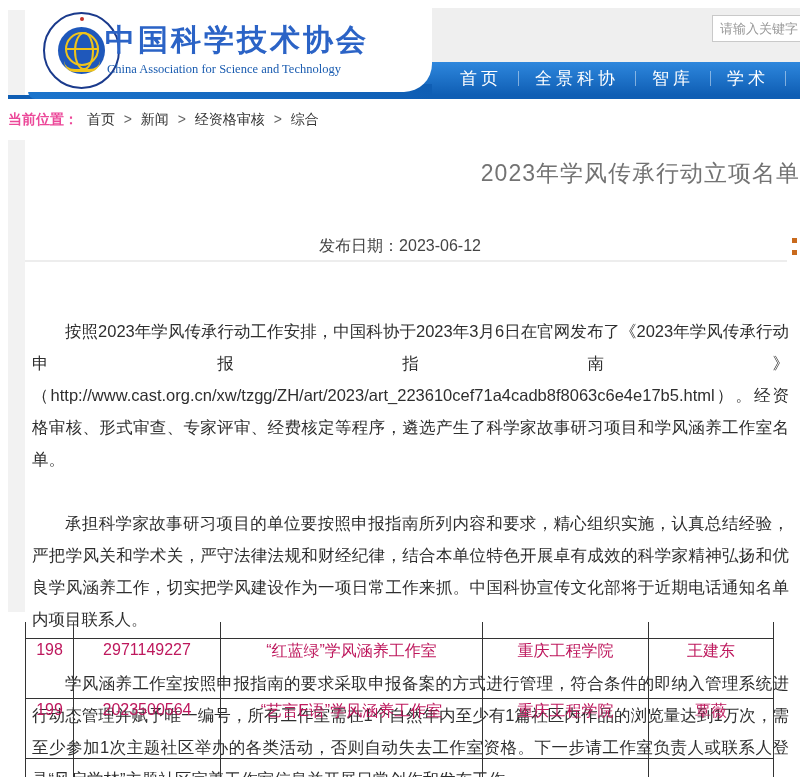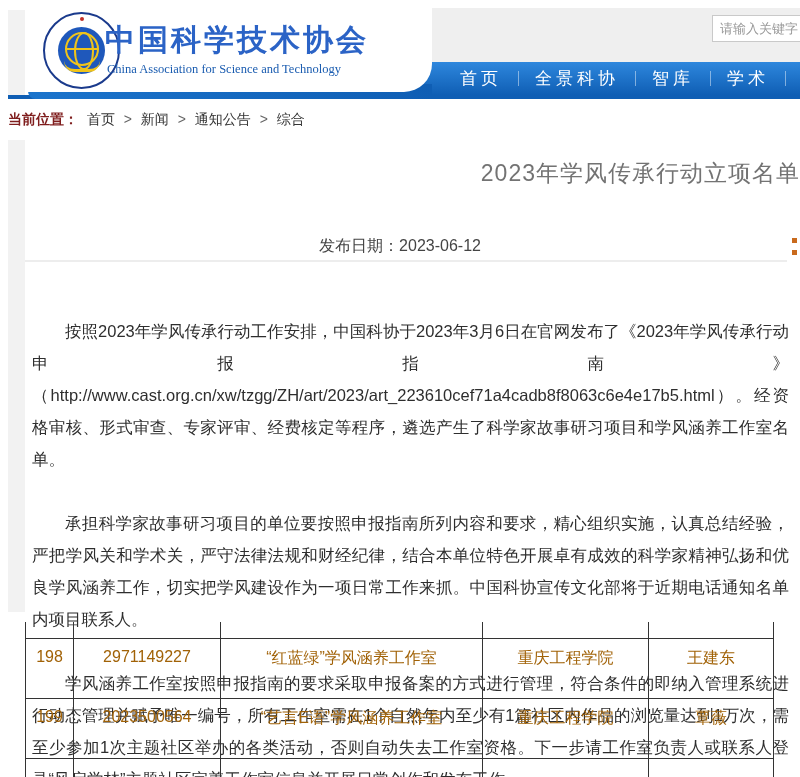--- a/index.html
+++ b/index.html
@@ -63,21 +63,21 @@
   }
   .logo-en {
     position:absolute; left:82px; top:54px; width:330px;
     font-family:"Liberation Serif","DejaVu Serif",serif;
     font-size:12.5px; color:#1a5cb0; white-space:nowrap;
   }
 
   
   .breadcrumb { position:absolute; left:0; top:99px; width:800px; height:41px; background:#fff;
     line-height:41px; font-size:14px; color:#333; padding-left:8px; }
-  .bc-label { font-weight:bold; color:#7f1d1d; }
+  .bc-label { font-weight:bold; color:#ec4899; }
   .bc-link { color:#333; text-decoration:none; margin:0 5px; cursor:pointer; }
   .bc-sep { color:#666; }
 
   
   .content-card { position:absolute; left:25px; top:140px; width:775px; height:472px; background:#fff; }
   .art-title { position:absolute; left:0; right:0; top:158px; text-align:right;
     font-size:23px; color:#737373; letter-spacing:1px; }
   .date-row { position:absolute; left:0; right:0; top:236px; text-align:center;
     font-size:16px; color:#444; }
   .share-dot { position:absolute; width:5px; height:5px; background:#c96a1d; }
@@ -87,21 +87,21 @@
   .paragraphs { position:absolute; left:32px; top:283px; width:757px; }
   .paragraphs p {
     font-size:16.5px; line-height:32px; color:#2e2e2e; text-indent:2em;
     text-align:justify; margin-bottom:14px;margin-top:32px;
   }
 
   
   .table-clip { position:absolute; left:25px; top:622px; width:752px; height:155px; overflow:hidden; }
   .data-table { border-collapse:collapse; table-layout:fixed; width:748px; margin-top:-44px; }
   .data-table td { border:1.5px solid #333; height:60px; vertical-align:top;
-    padding-top:9px; text-align:center; font-size:16px; color:#a16207; }
+    padding-top:2px; text-align:center; font-size:16px; color:#be185d; }
   .data-table tr.partial td { height:60px; }
 </style>
 </head>
 <body>
 
 <div class="page">
 
   <div class="gutter top"></div>
   <div class="gutter main"></div>
 
@@ -134,21 +134,21 @@
     <div class="logo-cn">中国科学技术协会</div>
     <div class="logo-en">China Association for Science and Technology</div>
   </div>
 
   <div class="breadcrumb">
     <span class="bc-label">当前位置：</span>
     <a class="bc-link">首页</a>
     <span class="bc-sep">&gt;</span>
     <a class="bc-link">新闻</a>
     <span class="bc-sep">&gt;</span>
-    <a class="bc-link">通知公告</a>
+    <a class="bc-link">经资格审核</a>
     <span class="bc-sep">&gt;</span>
     <a class="bc-link">综合</a>
   </div>
 
   <div class="content-card"></div>
   <div class="art-title">2023年学风传承行动立项名单</div>
   <div class="date-row">
     <span>发布日期：</span><span>2023-06-12</span>
   </div>
   <div class="share-dot d1"></div>

